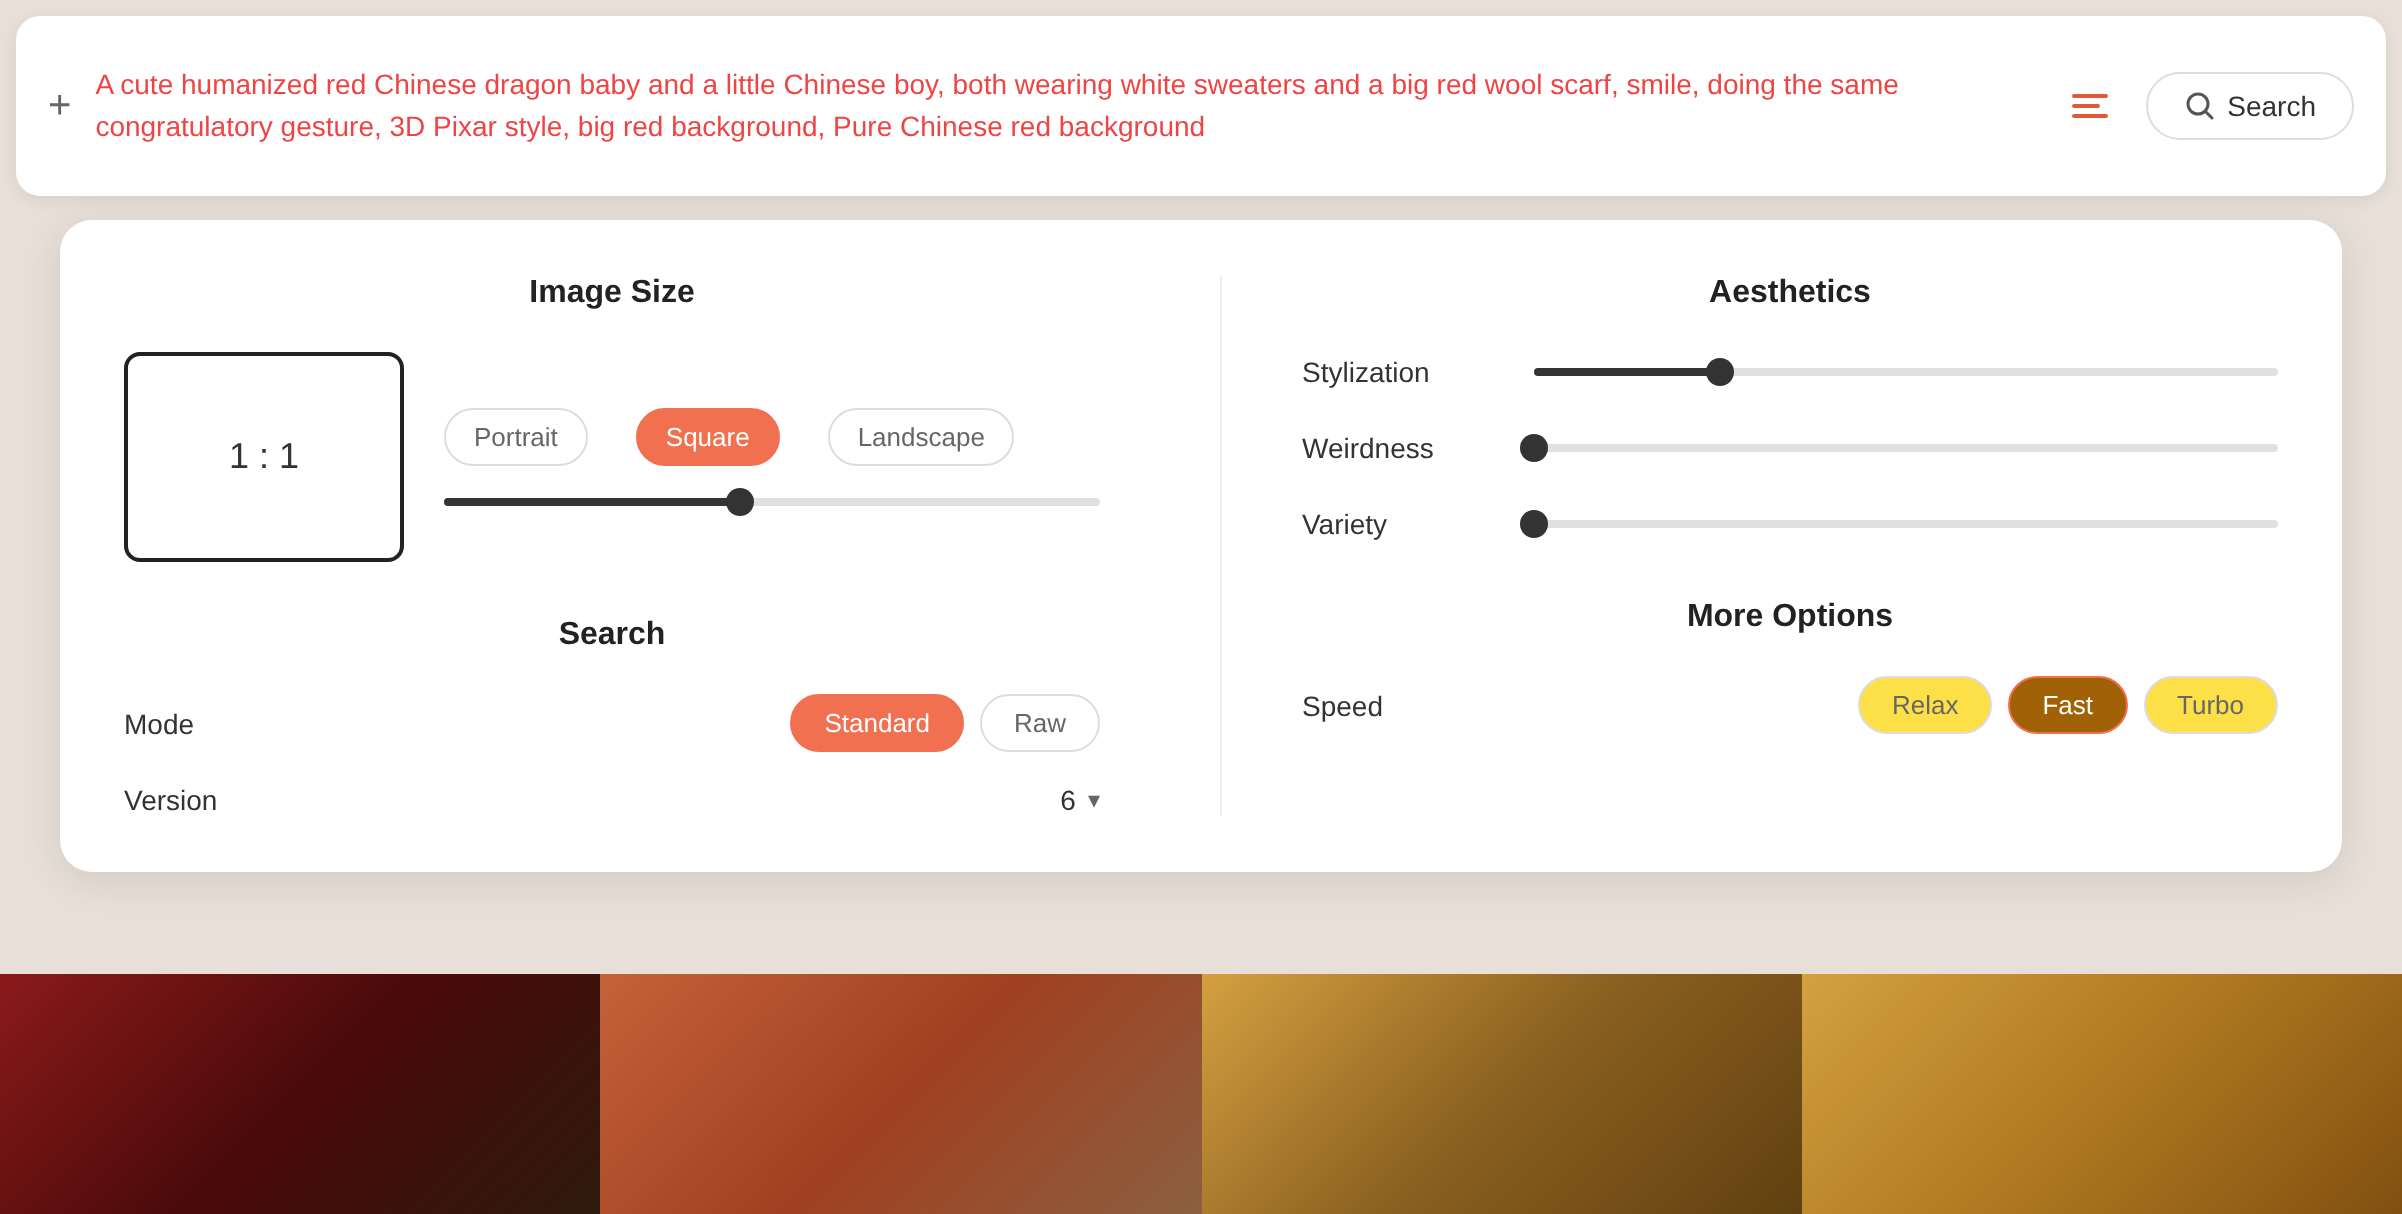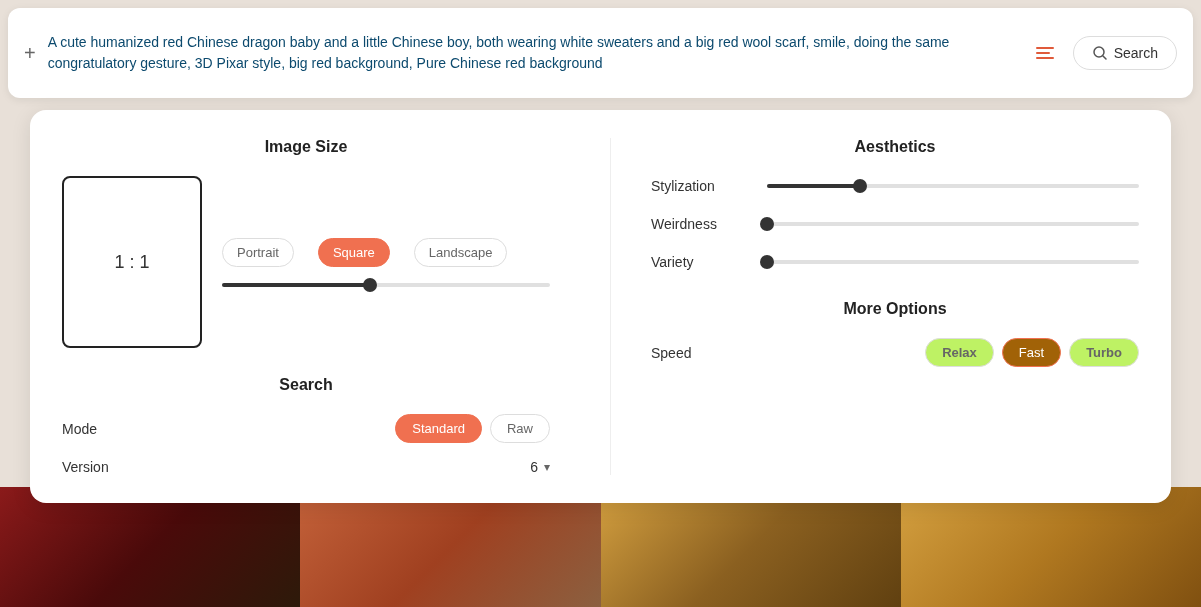--- a/index.html
+++ b/index.html
@@ -47,21 +47,21 @@
     }
     .top-bar-plus {
       font-size: 20px;
       color: #666;
       cursor: pointer;
       flex-shrink: 0;
     }
     .top-bar-text {
       flex: 1;
       font-size: 14px;
-      color: #0c4a6e;
+      color: #ef4444;
       line-height: 1.5;
     }
     .top-bar-actions {
       display: flex;
       align-items: center;
       gap: 8px;
       flex-shrink: 0;
     }
     .filter-btn {
       width: 40px;
@@ -137,21 +137,21 @@
     }
 
     
     .image-size-area {
       display: flex;
       align-items: center;
       gap: 20px;
     }
     .aspect-box {
       width: 140px;
-      height: 172px;
+      height: 105px;
       border: 2px solid #222;
       border-radius: 8px;
       display: flex;
       align-items: center;
       justify-content: center;
       font-size: 18px;
       font-weight: 500;
       color: #333;
       flex-shrink: 0;
     }
@@ -317,25 +317,24 @@
       color: #333;
     }
     .speed-btns {
       display: flex;
       gap: 8px;
     }
     .speed-btn {
       padding: 6px 16px;
       border-radius: 20px;
       border: 1.5px solid #ddd;
-      background: #bef264;
+      background: #fde047;
       font-size: 13px;
       color: #666;
       cursor: pointer;
-      font-weight: bold;
     }
     .speed-btn.active {
       background: #a16207;
       border-color: #f07050;
       color: white;
       font-weight: 500;
     }
   </style>
 </head>
 <body>

